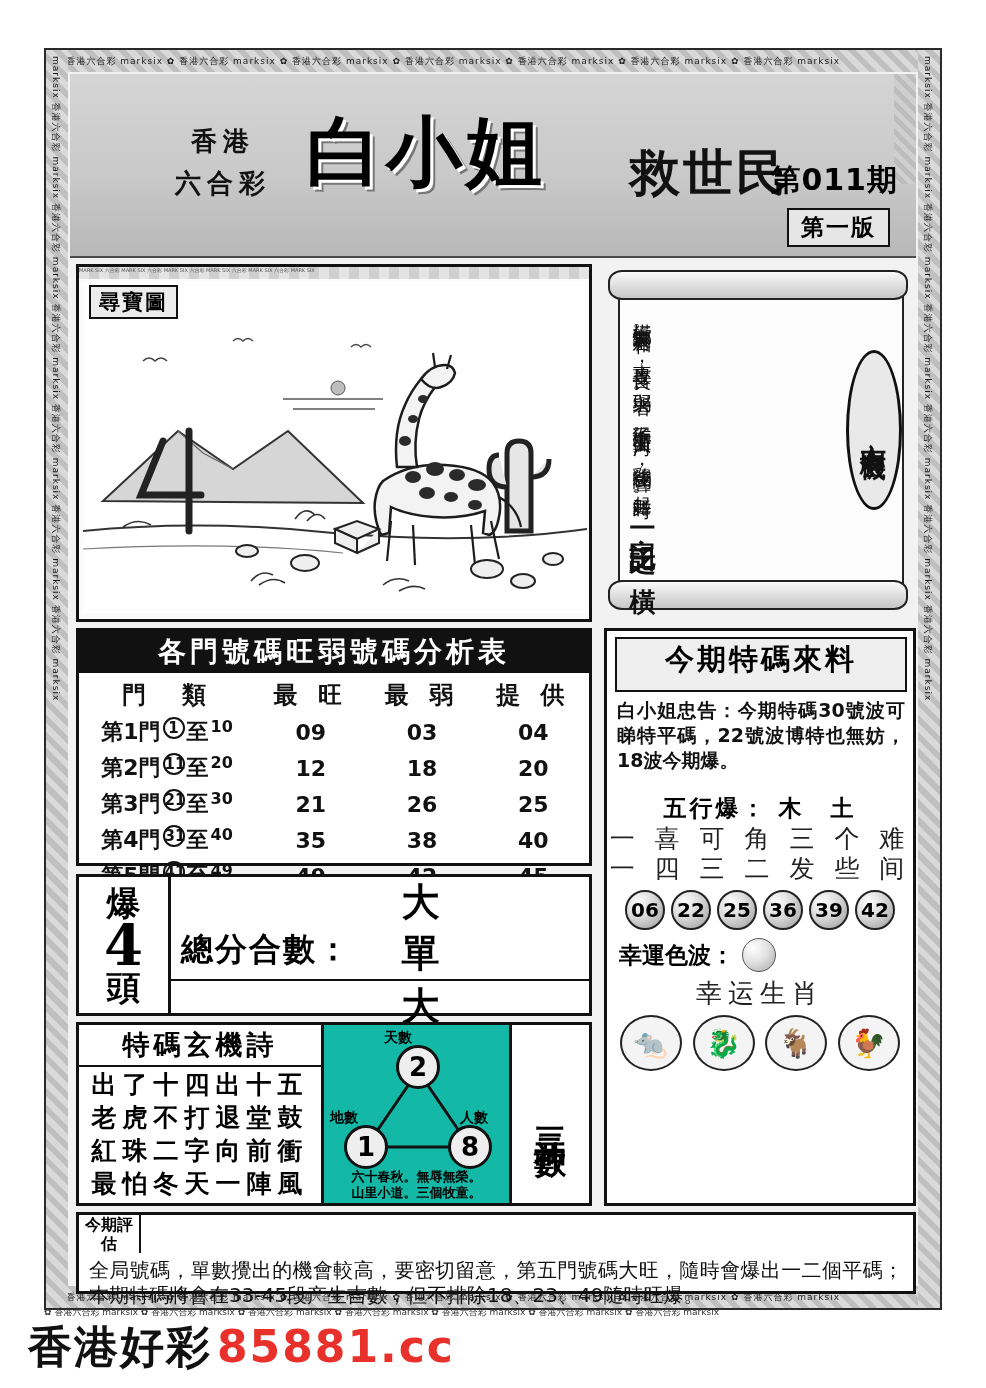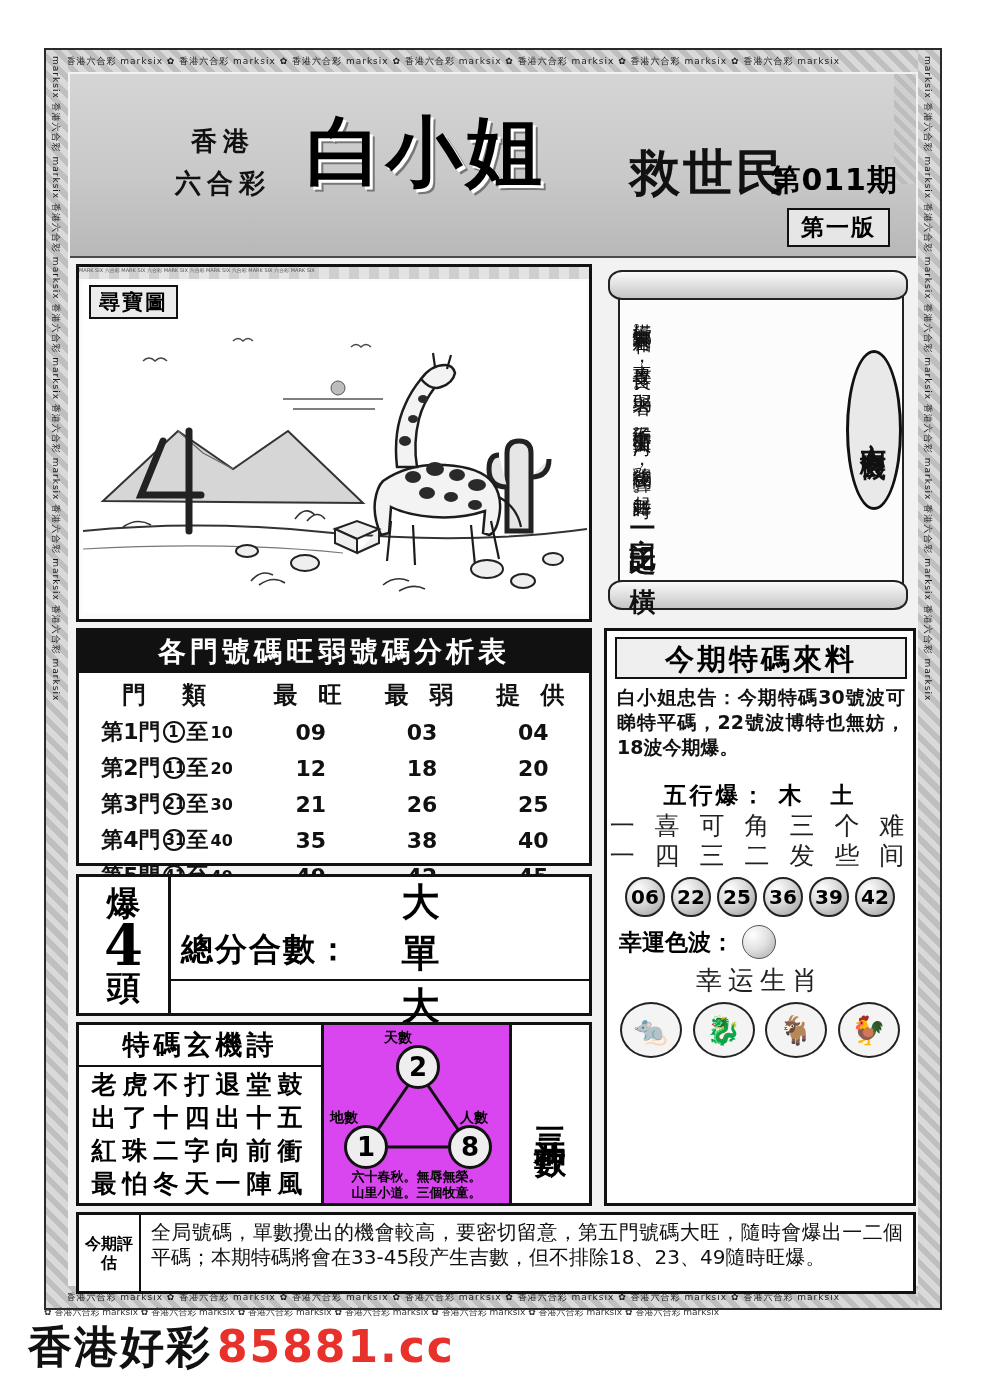--- a/index.html
+++ b/index.html
@@ -142,33 +142,33 @@
   .table-title {
     height: 42px; background: #111; color:#fff; text-align:center;
     font-size: 28px; font-weight: bold; letter-spacing: 4px; line-height: 42px;
   }
   table.analysis { width: 100%; border-collapse: collapse; }
   table.analysis th, table.analysis td {
     text-align:center; font-size: 22px; font-weight: bold; color:#111;
     padding: 3px 12px; font-family: "DejaVu Sans", sans-serif;
   }
   table.analysis th { font-size: 24px; letter-spacing: 6px; padding-top:6px;}
-  .rng { display:inline-flex; align-items:center; gap:2px; }
+  .rng { display:inline-flex; align-items:flex-start; gap:2px; }
   .circ {
     display:inline-block; width: 22px; height: 22px; border:2px solid #111;
     border-radius: 50%; font-size: 15px; line-height: 19px; text-align:center;
   }
   .smalln { font-size: 16px; font-weight: bold; }
   
   .special-box {
     position:absolute; left: 604px; top: 628px; width: 312px; height: 578px;
     border: 3px solid #111; background:#fff;
   }
   .special-title {
-    margin: 6px 6px 0 8px; height: 42px; border: 2px solid #111;
+    margin: 6px 6px 0 8px; height: 55px; border: 2px solid #111;
     text-align:center; font-size: 29px; font-weight:bold; line-height: 40px;
     letter-spacing: 3px; background:#efefef;
   }
   .advice {
     padding: 6px 8px 0 10px; font-size: 19px; font-weight: bold; line-height: 25px;
     color:#111; text-align: justify;
   }
   .wuxing {
     text-align:center; font-size: 23px; font-weight:bold; margin-top: 20px;
     letter-spacing: 3px;
@@ -237,21 +237,21 @@
   }
   .poem-box { width: 248px; border: 3px solid #111; background:#fff; }
   .poem-box .ph {
     text-align:center; font-size: 27px; font-weight:bold; letter-spacing: 4px;
     border-bottom: 2px solid #111; padding: 2px 0;
   }
   .poem-box .pl {
     text-align:center; font-size: 25px; font-weight:bold; letter-spacing: 6px;
     line-height: 31px; padding-top: 2px;
   }
-  .tri-box { width: 188px; border: 3px solid #111; border-left:none; background:#d946ef; position:relative;padding-left:20px; }
+  .tri-box { width: 188px; border: 3px solid #111; border-left:none; background:#14b8a6; position:relative;padding-left:20px; }
   .tri-label { position:absolute; font-size: 14px; font-weight:bold; }
   .tri-node {
     position:absolute; width: 44px; height: 44px; border-radius:50%;
     border: 3px solid #111; background:#eee;
     display:flex; align-items:center; justify-content:center;
     font-size: 26px; font-weight:bold;
   }
   .tri-foot {
     position:absolute; bottom: 2px; left: 4px; right:4px;
     font-size: 13px; font-weight:bold; line-height: 16px; text-align:center;
@@ -261,21 +261,21 @@
     display:flex; align-items:center; justify-content:center;
   }
   .sanyuan span {
     writing-mode: vertical-rl; text-orientation: upright;
     font-size: 32px; font-weight:bold; letter-spacing: 6px;
     font-family:"DejaVu Serif", serif;
   }
   
   .footer-box {
     position:absolute; left: 76px; top: 1212px; width: 840px; height: 82px;
-    border: 3px solid #111; background:#fff; display:flex;
+    border: 3px solid #111; background:#fff; display:flex;flex-direction:column;
   }
   .footer-tag {
     width: 62px; border-right: 2px solid #111;
     display:flex; align-items:center; justify-content:center;
     font-size: 16px; font-weight:bold; line-height: 19px; text-align:center;
   }
   .footer-text {
     flex:1; padding: 5px 10px; font-size: 20px; line-height: 25px;
     font-weight: normal; color:#111; text-align: justify;
   }
@@ -508,22 +508,22 @@
       <div class="bao-row">
         <div class="bao-label">今期特碼：</div>
         <div class="bao-val">大　雙</div>
       </div>
     </div>
   </div>
 
   <div class="mid-row">
     <div class="poem-box">
       <div class="ph">特碼玄機詩</div>
+      <div class="pl">出了十四出十五</div>
       <div class="pl">老虎不打退堂鼓</div>
-      <div class="pl">出了十四出十五</div>
       <div class="pl">紅珠二字向前衝</div>
       <div class="pl">最怕冬天一陣風</div>
     </div>
     <div class="tri-box">
       <svg width="188" height="178" style="position:absolute;left:0;top:0">
         <line x1="94" y1="46" x2="42" y2="122" stroke="#111" stroke-width="3"></line>
         <line x1="94" y1="46" x2="146" y2="122" stroke="#111" stroke-width="3"></line>
         <line x1="42" y1="122" x2="146" y2="122" stroke="#111" stroke-width="3"></line>
       </svg>
       <div class="tri-label" style="left:60px;top:4px">天數</div>

